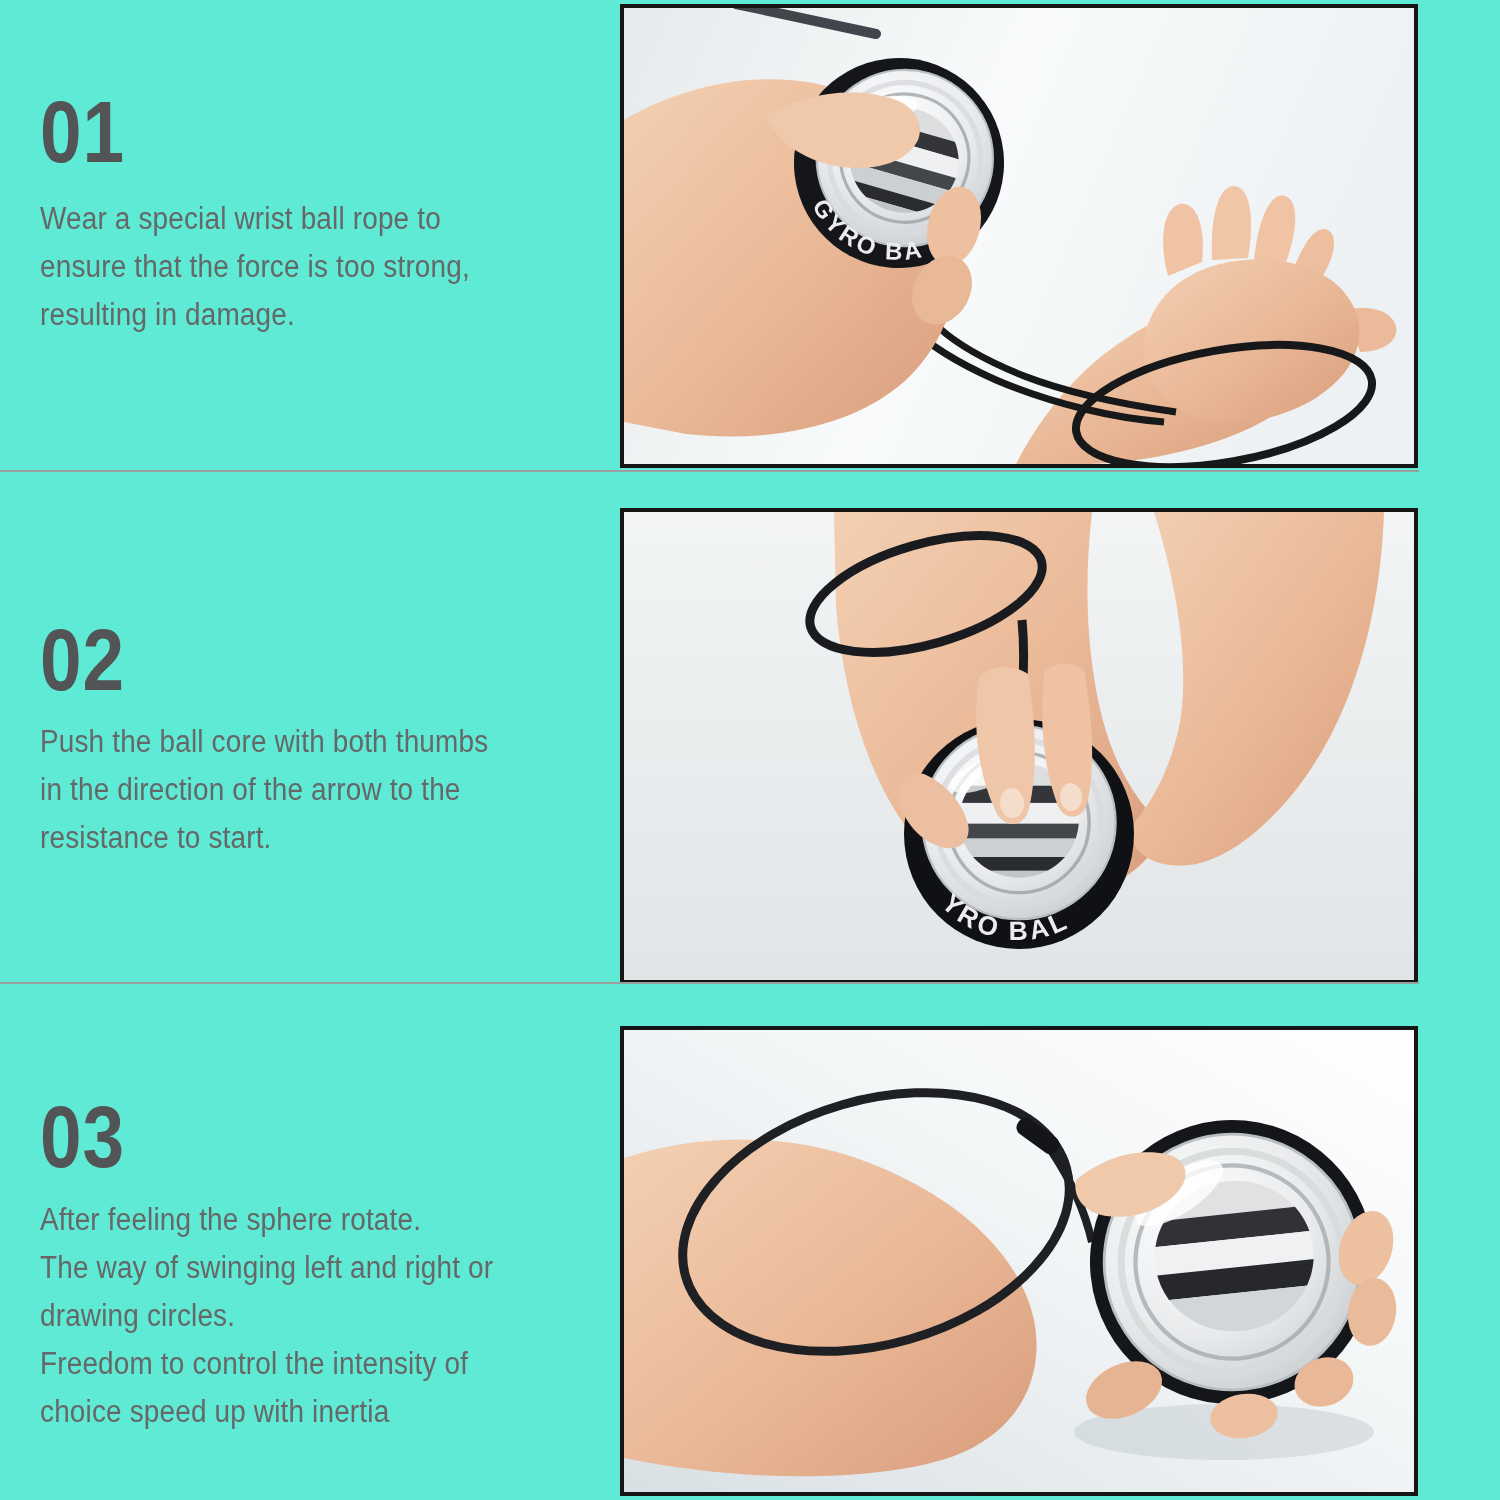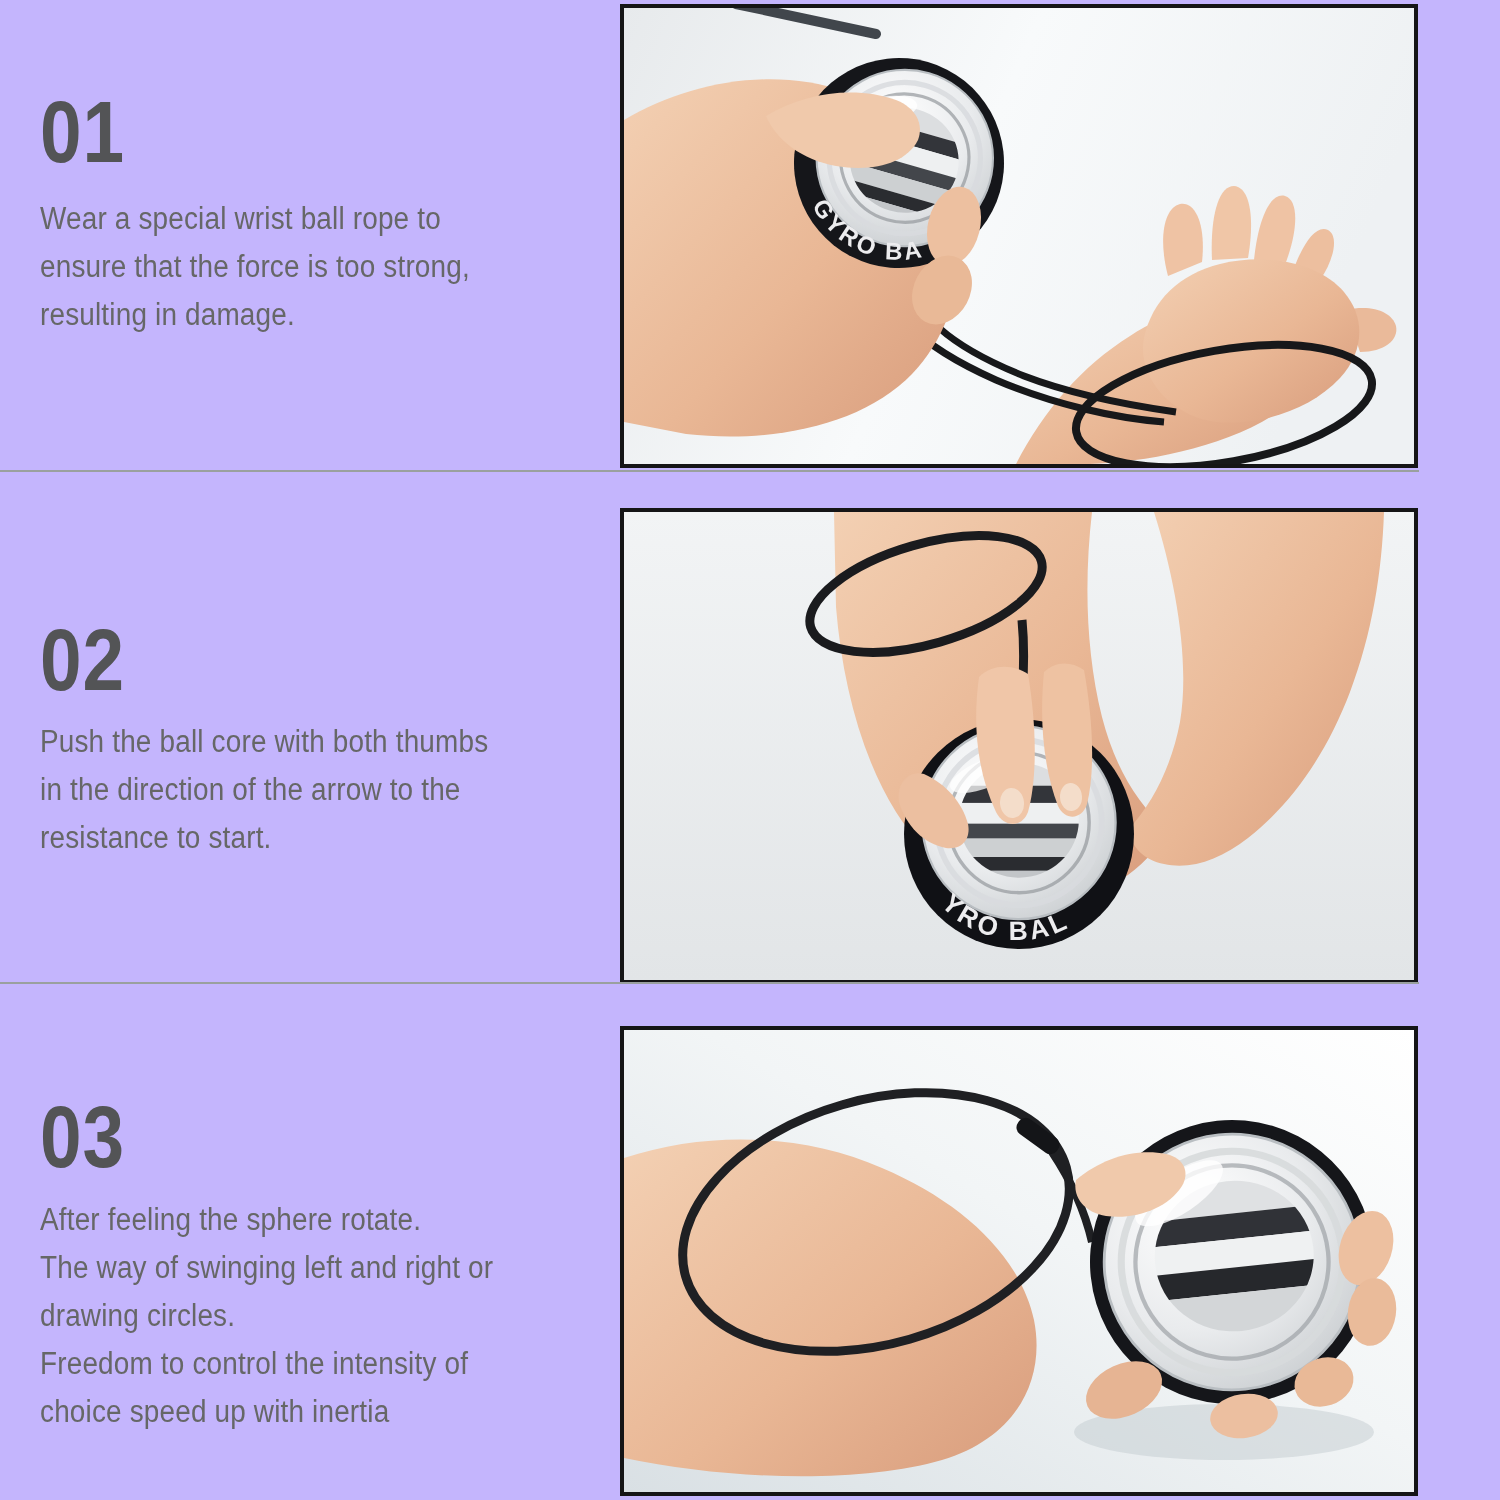--- a/index.html
+++ b/index.html
@@ -1,16 +1,16 @@
 <!DOCTYPE html>
 <html><head>
 <meta charset="utf-8">
 <style>
   html,body{margin:0;padding:0;}
-  .page{position:relative;width:1500px;height:1500px;background:#c4b5fd;overflow:hidden;
+  .page{position:relative;width:1500px;height:1500px;background:#5eead4;overflow:hidden;
         font-family:"Liberation Sans",sans-serif;}
   .step-number{position:absolute;left:40px;font-size:88px;font-weight:700;line-height:1;
         color:#535456;letter-spacing:1px;transform:scaleX(.85);transform-origin:left top;}
   #num-1{top:88px}#num-2{top:616px}#num-3{top:1093px}
   .step-text{position:absolute;left:40px;font-size:31px;line-height:48px;color:#666767;
         letter-spacing:.2px;transform:scaleX(.9);transform-origin:left top;}
   #text-1{top:195px}#text-2{top:718px}#text-3{top:1196px}
   .divider{position:absolute;left:0;width:1419px;height:2px;background:#9aa09e;}
   #div-1{top:470px}#div-2{top:982px}
   .photo{position:absolute;left:620px;width:798px;border:4px solid #151516;

